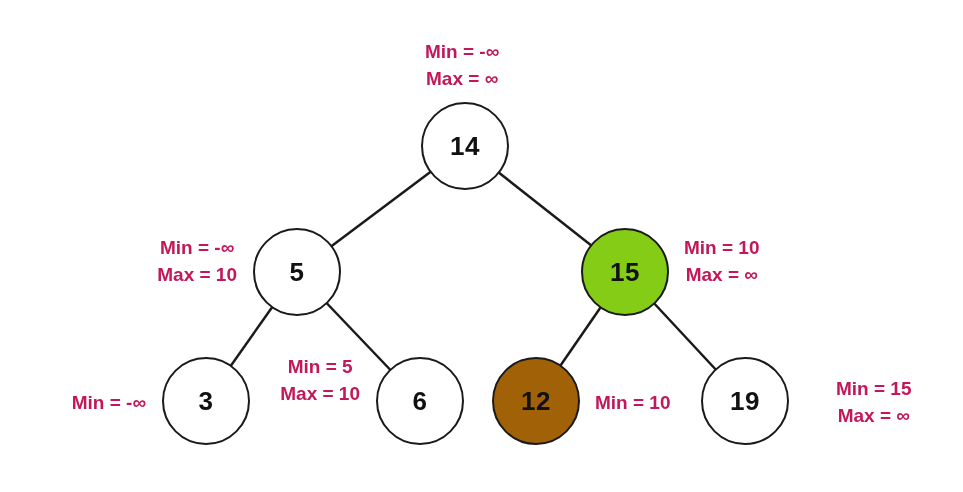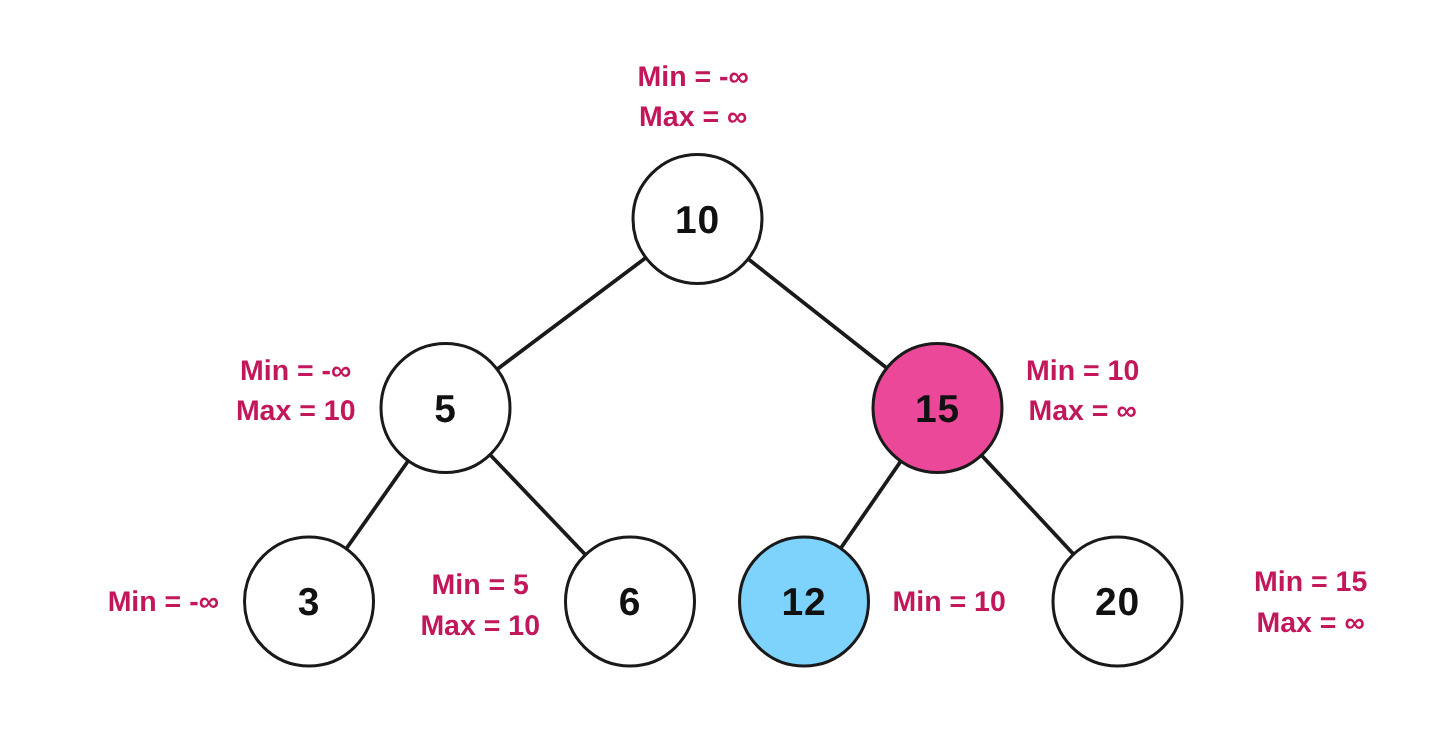--- a/index.html
+++ b/index.html
@@ -54,60 +54,60 @@
   <svg class="edges" viewBox="0 0 963 492" xmlns="http://www.w3.org/2000/svg">
       <line x1="465" y1="146" x2="297" y2="272" stroke="#1A1A1A" stroke-width="2.5"></line>
       <line x1="465" y1="146" x2="625" y2="272" stroke="#1A1A1A" stroke-width="2.5"></line>
       <line x1="297" y1="272" x2="206" y2="401" stroke="#1A1A1A" stroke-width="2.5"></line>
       <line x1="297" y1="272" x2="420" y2="401" stroke="#1A1A1A" stroke-width="2.5"></line>
       <line x1="625" y1="272" x2="536" y2="401" stroke="#1A1A1A" stroke-width="2.5"></line>
       <line x1="625" y1="272" x2="745" y2="401" stroke="#1A1A1A" stroke-width="2.5"></line>
     </svg>
   <div id="node-layer">
       <div class="node" style="left: 421px; top: 102px; width: 88px; height: 88px; background: rgb(255, 255, 255); border: 2.5px solid rgb(26, 26, 26);">
-        <span class="node-value" style="color: rgb(17, 17, 17);">10</span>
+        <span class="node-value" style="color: rgb(17, 17, 17);">14</span>
       </div>
       <div class="annotation" style="color: rgb(194, 24, 91); left: 425px; top: 38px;">
         <div>Min = -∞</div>
         <div>Max = ∞</div>
       </div>
       <div class="node" style="left: 253px; top: 228px; width: 88px; height: 88px; background: rgb(255, 255, 255); border: 2.5px solid rgb(26, 26, 26);">
         <span class="node-value" style="color: rgb(17, 17, 17);">5</span>
       </div>
       <div class="annotation" style="color: rgb(194, 24, 91); right: 726px; top: 261px; transform: translateY(-50%);">
         <div>Min = -∞</div>
         <div>Max = 10</div>
       </div>
-      <div class="node" style="left: 581px; top: 228px; width: 88px; height: 88px; background: #ec4899; border: 2.5px solid rgb(26, 26, 26);">
+      <div class="node" style="left: 581px; top: 228px; width: 88px; height: 88px; background: #84cc16; border: 2.5px solid rgb(26, 26, 26);">
         <span class="node-value" style="color: rgb(17, 17, 17);">15</span>
       </div>
       <div class="annotation" style="color: rgb(194, 24, 91); left: 684px; top: 261px; transform: translateY(-50%);">
         <div>Min = 10</div>
         <div>Max = ∞</div>
       </div>
       <div class="node" style="left: 162px; top: 357px; width: 88px; height: 88px; background: rgb(255, 255, 255); border: 2.5px solid rgb(26, 26, 26);">
         <span class="node-value" style="color: rgb(17, 17, 17);">3</span>
       </div>
       <div class="annotation" style="color: rgb(194, 24, 91); right: 817px; top: 402px; transform: translateY(-50%);">
         <div>Min = -∞</div>
       </div>
       <div class="node" style="left: 376px; top: 357px; width: 88px; height: 88px; background: rgb(255, 255, 255); border: 2.5px solid rgb(26, 26, 26);">
         <span class="node-value" style="color: rgb(17, 17, 17);">6</span>
       </div>
-      <div class="annotation" style="color: rgb(194, 24, 91); right: 603px; top: 404px; transform: translateY(-50%);">
+      <div class="annotation" style="color: rgb(194, 24, 91); right: 603px; top: 380px; transform: translateY(-50%);">
         <div>Min = 5</div>
         <div>Max = 10</div>
       </div>
-      <div class="node" style="left: 492px; top: 357px; width: 88px; height: 88px; background: #7dd3fc; border: 2.5px solid rgb(26, 26, 26);">
+      <div class="node" style="left: 492px; top: 357px; width: 88px; height: 88px; background: #a16207; border: 2.5px solid rgb(26, 26, 26);">
         <span class="node-value" style="color: rgb(17, 17, 17);">12</span>
       </div>
       <div class="annotation" style="color: rgb(194, 24, 91); left: 595px; top: 402px; transform: translateY(-50%);">
         <div>Min = 10</div>
       </div>
       <div class="node" style="left: 701px; top: 357px; width: 88px; height: 88px; background: rgb(255, 255, 255); border: 2.5px solid rgb(26, 26, 26);">
-        <span class="node-value" style="color: rgb(17, 17, 17);">20</span>
+        <span class="node-value" style="color: rgb(17, 17, 17);">19</span>
       </div>
       <div class="annotation" style="color: rgb(194, 24, 91); left: 836px; top: 402px; transform: translateY(-50%);">
         <div>Min = 15</div>
         <div>Max = ∞</div>
       </div>
     </div>
 </div>
 
 </body></html>

